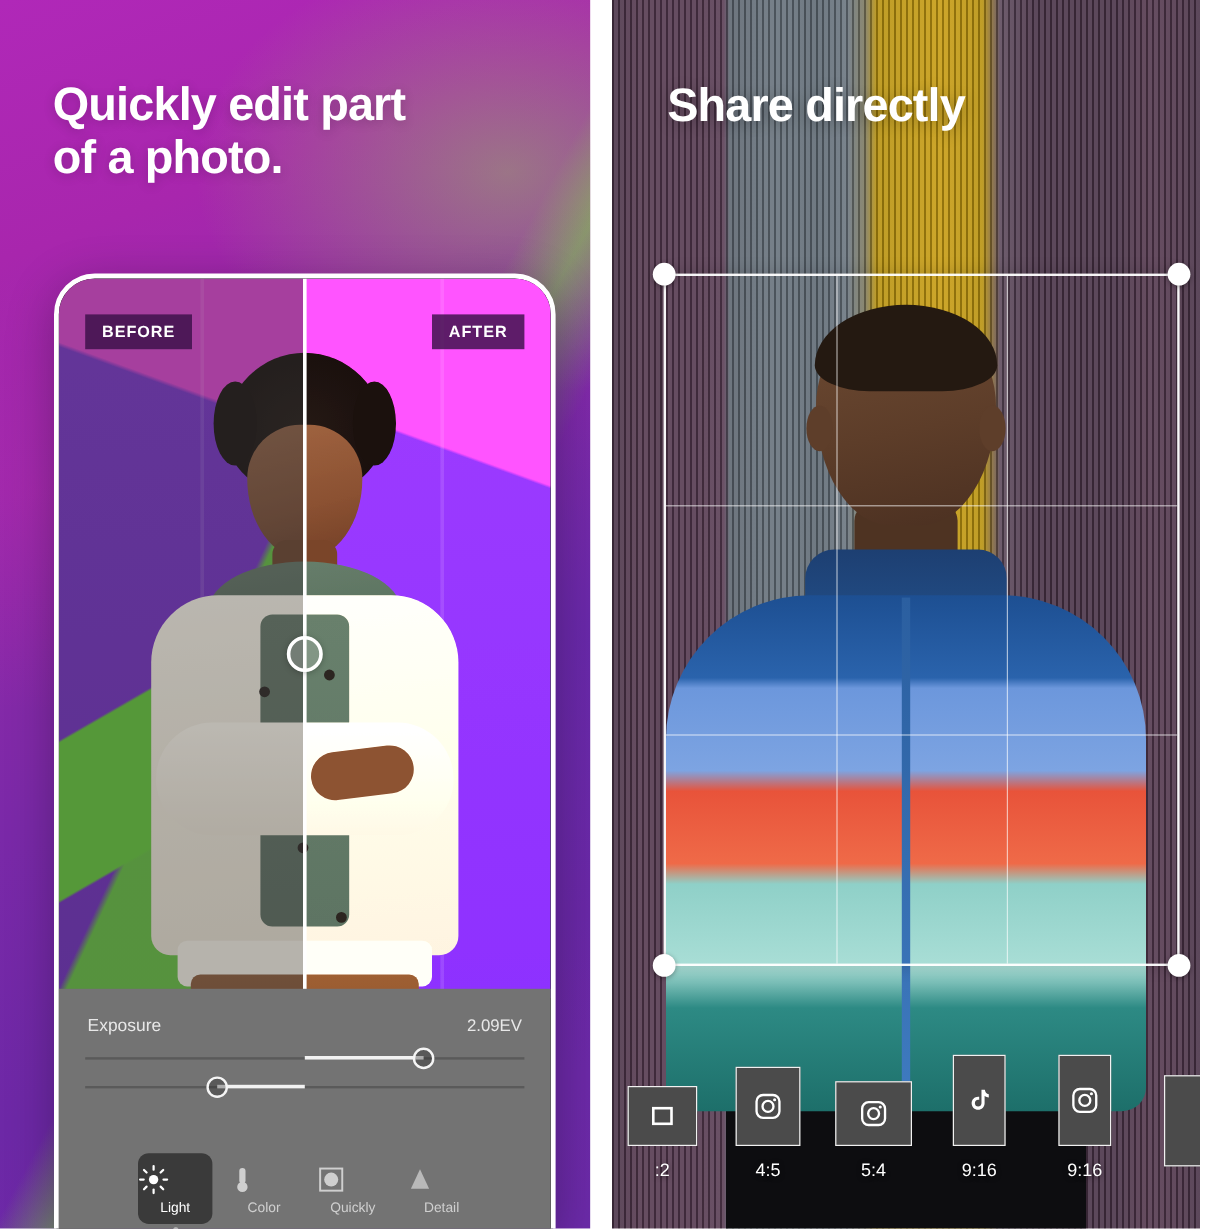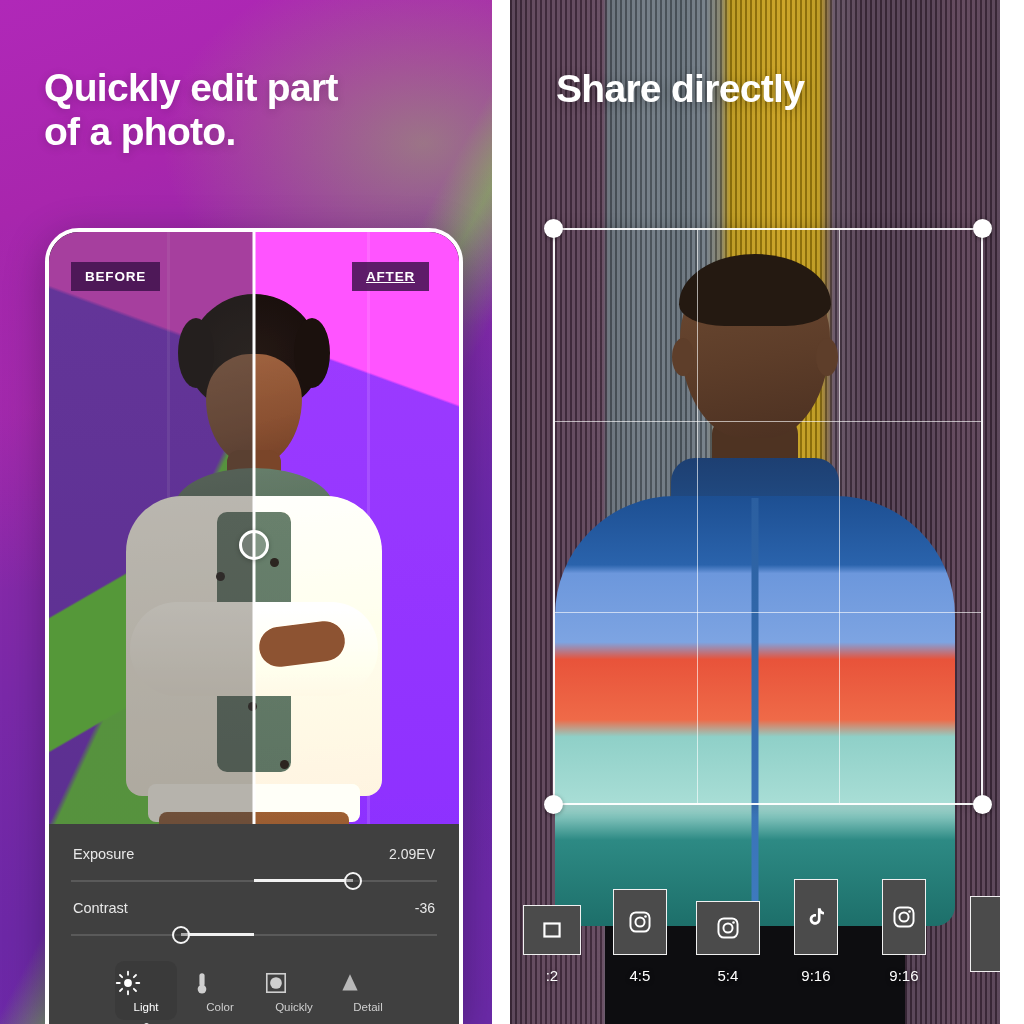--- a/index.html
+++ b/index.html
@@ -103,24 +103,24 @@
   .divider{ position:absolute; top:0; bottom:0; left:50%; width:3px; background:#ffffff; z-index:5;
             transform:translateX(-1.5px); }
   .div-handle{ position:absolute; left:50%; top:298px; width:30px; height:30px; margin-left:-15px;
             border-radius:50%; border:3px solid #ffffff; background:rgba(255,255,255,.18);
             z-index:6; box-shadow:0 1px 5px rgba(0,0,0,.25); }
 
   .badge{ position:absolute; top:30px; z-index:7; padding:7px 14px; border-radius:0;
           background:rgba(58,16,72,.82); color:#fff; font-size:13.5px; font-weight:700;
           letter-spacing:.8px; }
   .badge.before{ left:22px; }
-  .badge.after { right:30px;text-decoration:underline; }
-
-  
-  .tray{ position:absolute; left:0; right:0; bottom:0; height:200px; background:#404040; z-index:8;
+  .badge.after { right:22px; }
+
+  
+  .tray{ position:absolute; left:0; right:0; bottom:0; height:200px; background:#737373; z-index:8;
          padding:18px 22px 0 22px; }
   .srow{ margin-bottom:6px; }
   .slabel{ display:flex; justify-content:space-between; align-items:baseline;
            color:#e8e8e8; font-size:14.5px; padding:4px 2px 10px 2px; }
   .slabel .val{ color:#e8e8e8; font-size:14px; }
   .track{ position:relative; height:18px; }
   .track .rail{ position:absolute; top:8px; left:0; right:0; height:1.5px; background:#5a5a5a; }
   .track .fill{ position:absolute; top:7px; height:2.5px; background:#f2f2f2; }
   .track .thumb{ position:absolute; top:0; width:18px; height:18px; margin-left:-9px;
                  border-radius:50%; border:2.5px solid #f5f5f5; background:rgba(40,40,40,.35); }
@@ -287,24 +287,20 @@
             <span class="val">2.09EV</span>
           </div>
           <div class="track">
             <div class="rail"></div>
             <div class="fill" style="left:50%;right:23%"></div>
             <div class="thumb" style="left:77%"></div>
           </div>
         </div>
 
         <div class="srow">
-          <div class="slabel">
-            <span>Contrast</span>
-            <span class="val">-36</span>
-          </div>
           <div class="track">
             <div class="rail"></div>
             <div class="fill" style="left:30%;right:50%"></div>
             <div class="thumb" style="left:30%"></div>
           </div>
         </div>
 
         <div class="tools">
 
           <div class="tool active">

